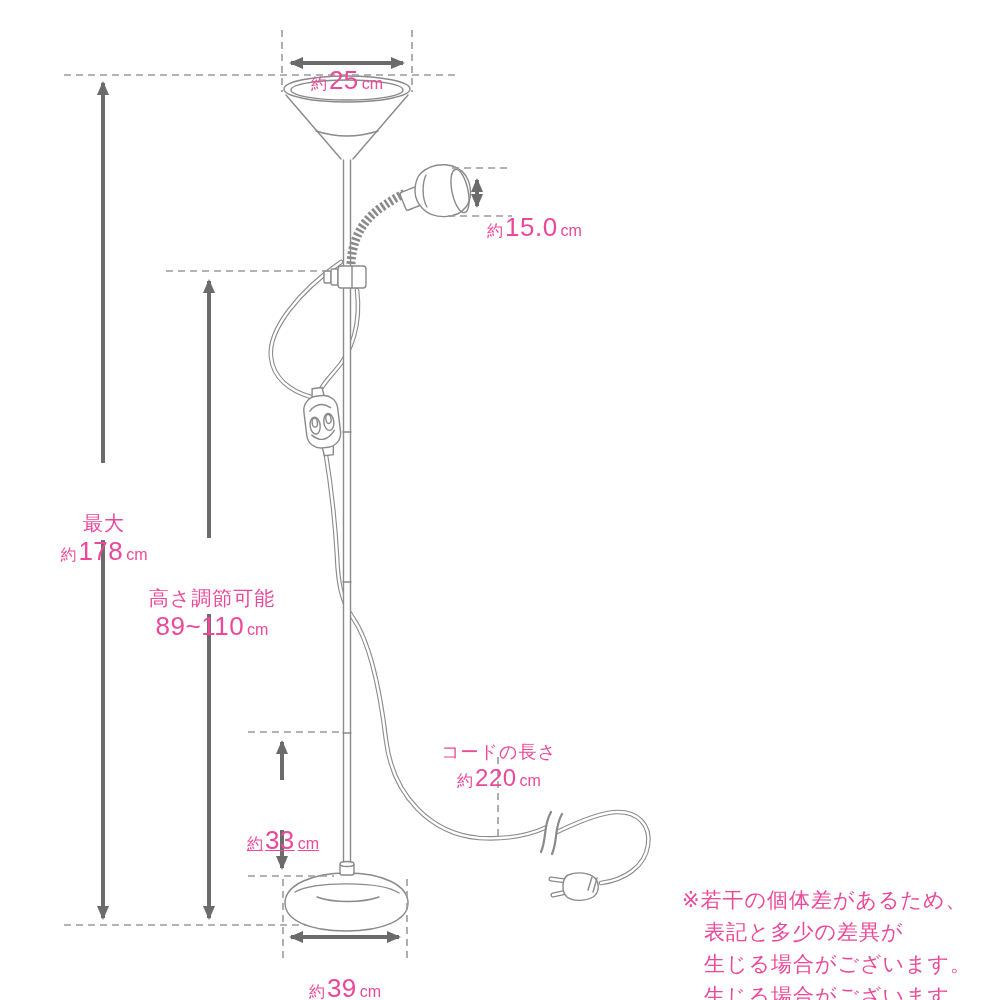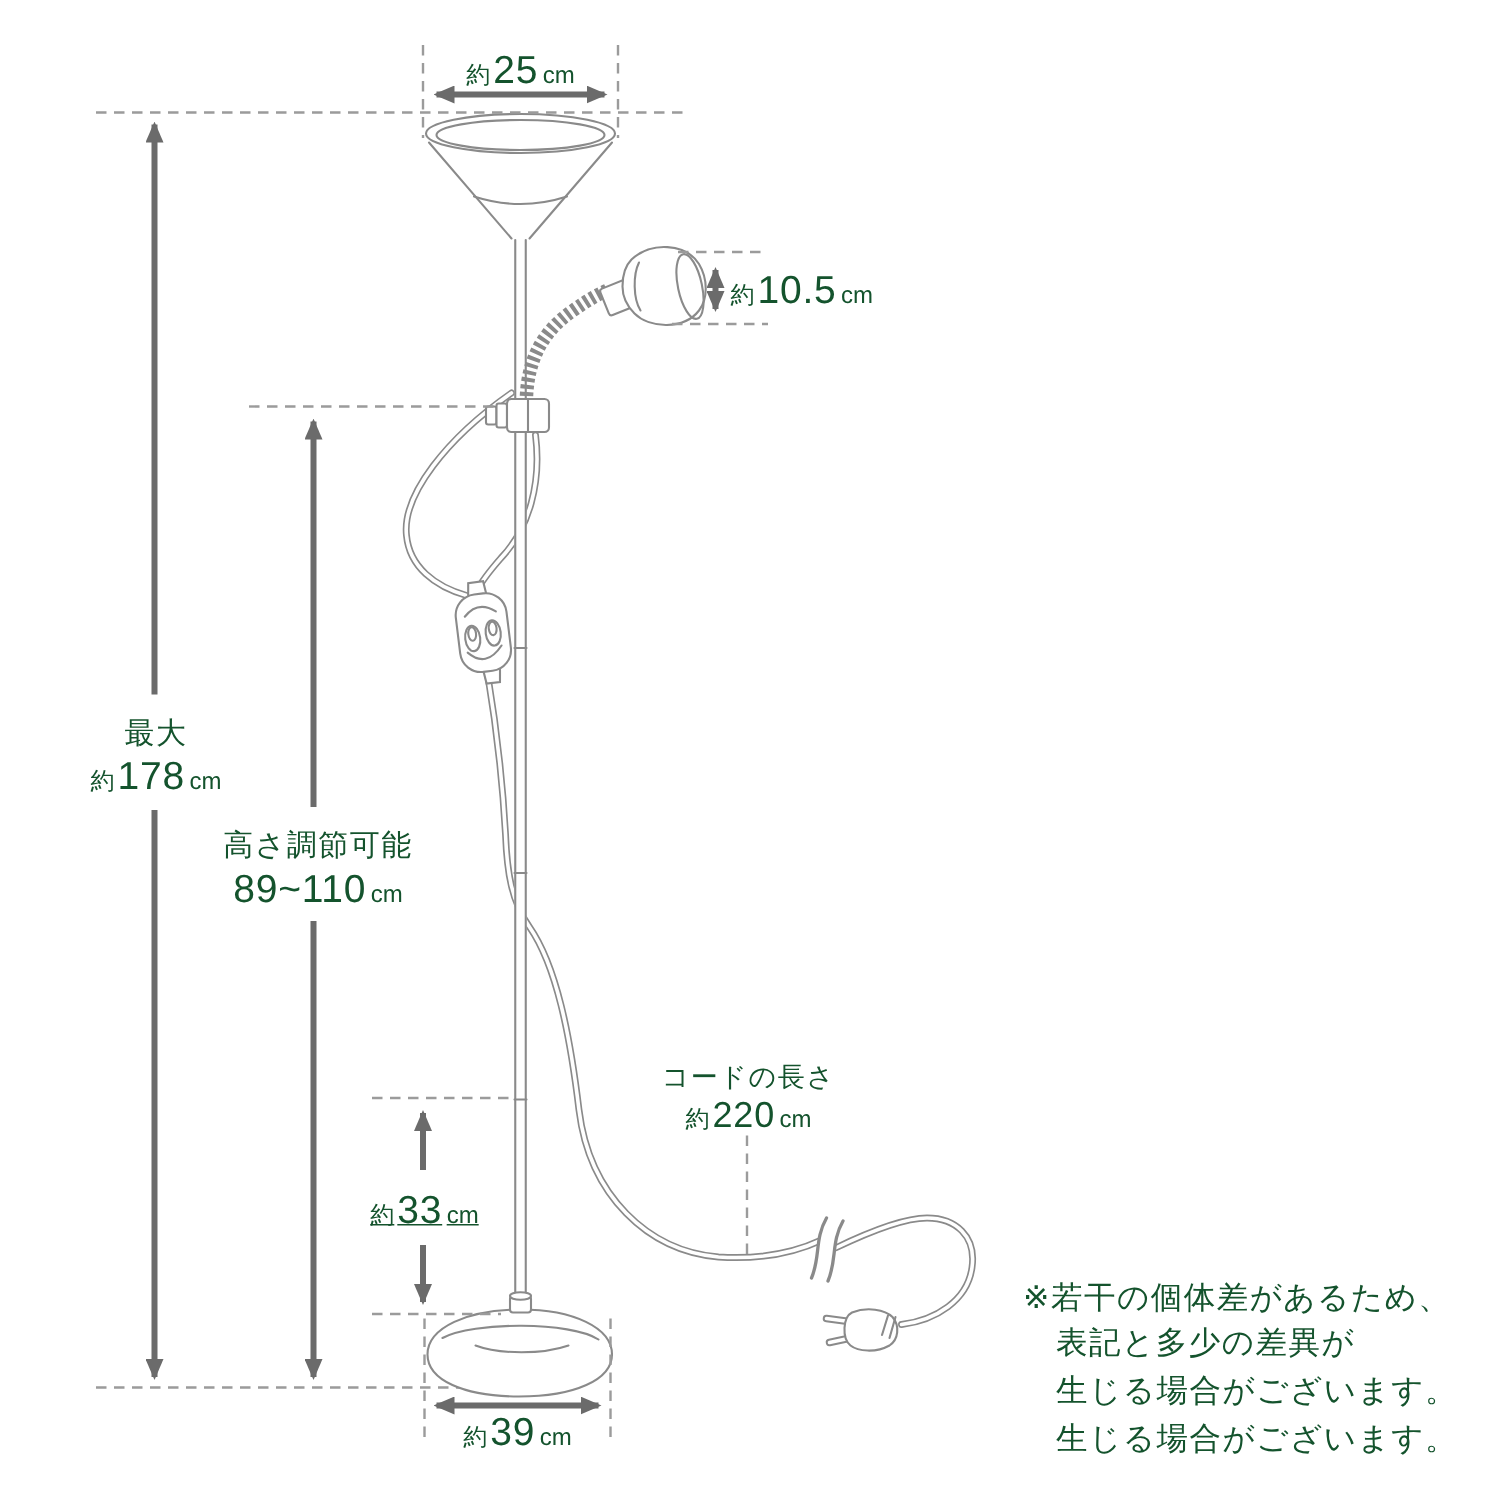--- a/index.html
+++ b/index.html
@@ -3,29 +3,29 @@
 <meta charset="utf-8">
 <style>
   html,body{margin:0;padding:0;}
   body{
     width:1000px;height:1000px;position:relative;background:#ffffff;
     font-family:"Liberation Sans","DejaVu Sans",sans-serif;
     color:#5a5a5a;overflow:hidden;
   }
   #stage{position:absolute;left:0;top:0;width:1000px;height:1000px;}
   svg{position:absolute;left:0;top:0;}
-  .label{position:absolute;white-space:nowrap;color:#14532d;}
+  .label{position:absolute;white-space:nowrap;color:#ec4899;margin-top:34px;}
   .center{text-align:center;}
   .dim-val{font-size:26px;letter-spacing:0.5px;}
   .dim-pfx{font-size:16px;margin-right:2px;}
   .dim-unit{font-size:16px;margin-left:3px;}
   .dim-cap{font-size:20px;letter-spacing:1px;line-height:26px;}
   .dim-cap-sm{font-size:18px;letter-spacing:1px;line-height:24px;}
   .disclaimer{font-size:21px;line-height:32px;letter-spacing:1px;}
-  .disclaimer .indent{padding-left:22px;font-family:Liberation Mono, monospace;}
+  .disclaimer .indent{padding-left:22px;}
 </style>
 </head>
 <body>
 
 <div id="stage">
 
 <svg width="1000" height="1000" viewBox="0 0 1000 1000">
   <defs>
     <marker id="ah" viewBox="0 0 14 12" markerWidth="14" markerHeight="12" refX="12" refY="6" orient="auto-start-reverse" markerUnits="userSpaceOnUse">
       <path d="M0,0 L14,6 L0,12 Z" fill="#6b6b6b"></path>
@@ -148,21 +148,21 @@
     <line x1="282" y1="830" x2="282" y2="868" marker-end="url(#ah)"></line>
     <line x1="291" y1="937" x2="399" y2="937" marker-start="url(#ah)" marker-end="url(#ah)"></line>
   </g>
 </svg>
 
 <div class="label center" style="left:277px;top:31px;width:140px;">
   <span class="dim-pfx">約</span><span class="dim-val">25</span><span class="dim-unit">cm</span>
 </div>
 
 <div class="label" style="left:487px;top:178px;">
-  <span class="dim-pfx">約</span><span class="dim-val">10.5</span><span class="dim-unit">cm</span>
+  <span class="dim-pfx">約</span><span class="dim-val">15.0</span><span class="dim-unit">cm</span>
 </div>
 
 <div class="label center" style="left:44px;top:476px;width:120px;">
   <div class="dim-cap">最大</div>
   <div><span class="dim-pfx">約</span><span class="dim-val">178</span><span class="dim-unit">cm</span></div>
 </div>
 
 <div class="label center" style="left:130px;top:551px;width:164px;">
   <div class="dim-cap">高さ調節可能</div>
   <div><span class="dim-val">89~110</span><span class="dim-unit">cm</span></div>

